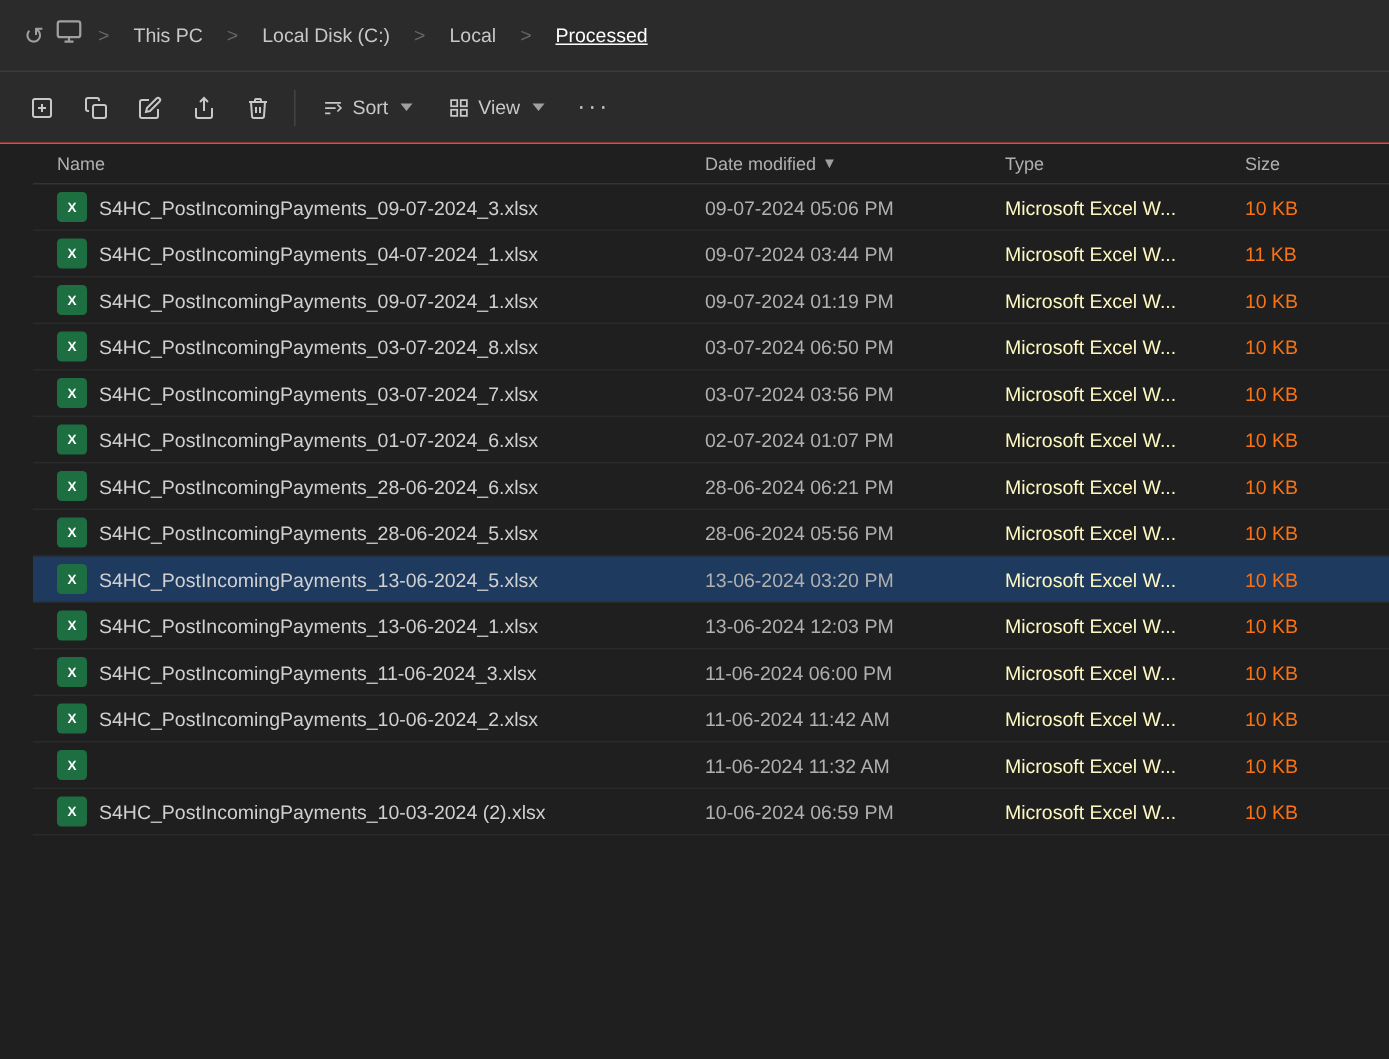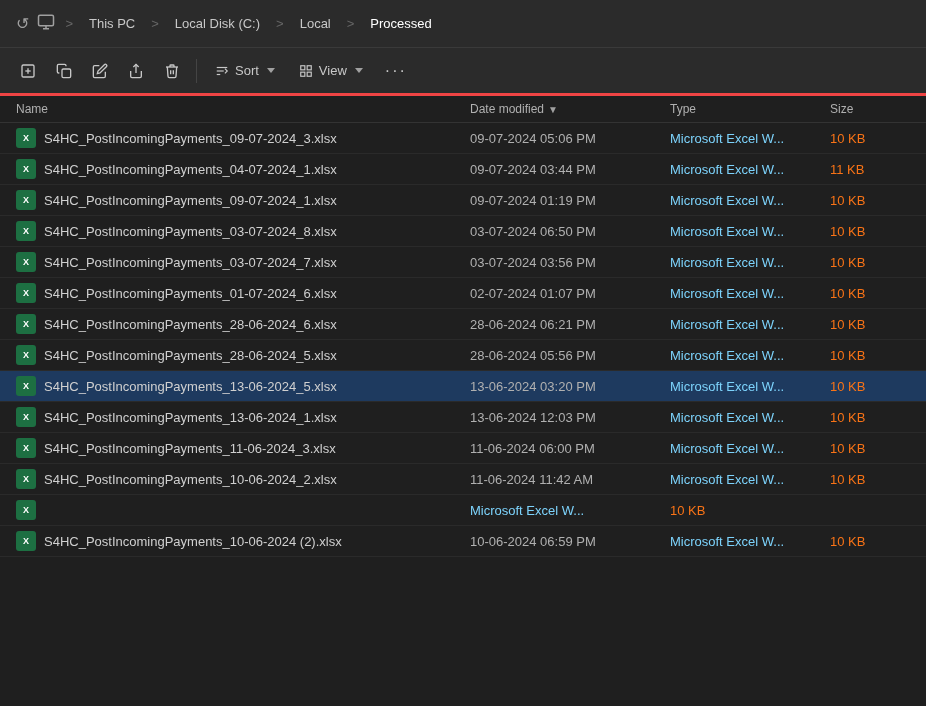--- a/index.html
+++ b/index.html
@@ -43,31 +43,32 @@
     .breadcrumb-item {
       color: #c8c8c8;
       cursor: pointer;
       padding: 2px 6px;
       border-radius: 4px;
     }
 
     .breadcrumb-current {
       color: #ffffff;
       font-weight: 500;
+      text-decoration: underline;
     }
 
     
     .toolbar {
       background-color: #2b2b2b;
       height: 48px;
       display: flex;
       align-items: center;
       padding: 0 12px;
       gap: 4px;
-      border-bottom: 3px solid #ef4444;
+      border-bottom: 1px solid #ef4444;
     }
 
     .toolbar-btn {
       display: flex;
       align-items: center;
       gap: 6px;
       padding: 5px 10px;
       border-radius: 4px;
       cursor: pointer;
       color: #c8c8c8;
@@ -91,20 +92,21 @@
       padding: 4px 8px;
       font-size: 16px;
       letter-spacing: 2px;
     }
 
     
     .file-list {
       background-color: #1f1f1f;
       height: calc(706px - 48px - 48px);
       overflow-y: auto;
+      margin-left: 22px;
     }
 
     
     .col-headers {
       display: grid;
       grid-template-columns: 1fr 200px 160px 80px;
       padding: 6px 16px;
       border-bottom: 1px solid #333;
       background-color: #1f1f1f;
       position: sticky;
@@ -166,21 +168,21 @@
       white-space: nowrap;
       overflow: hidden;
       text-overflow: ellipsis;
     }
 
     .file-date {
       color: #b0b0b0;
     }
 
     .file-type {
-      color: #7dd3fc;
+      color: #fef9c3;
       white-space: nowrap;
       overflow: hidden;
       text-overflow: ellipsis;
     }
 
     .file-size {
       color: #f97316;
     }
 
     
@@ -416,27 +418,28 @@
       <span class="file-name-text">S4HC_PostIncomingPayments_10-06-2024_2.xlsx</span>
     </div>
     <div class="file-date">11-06-2024 11:42 AM</div>
     <div class="file-type">Microsoft Excel W...</div>
     <div class="file-size">10 KB</div>
   </div>
       <div class="file-row">
     <div class="file-name-cell">
       <div class="excel-icon">X</div>
     </div>
-    <div class="file-type">Microsoft Excel W...</div>
-    <div class="file-size">10 KB</div>
-  </div>
-      <div class="file-row">
-    <div class="file-name-cell">
-      <div class="excel-icon">X</div>
-      <span class="file-name-text">S4HC_PostIncomingPayments_10-06-2024 (2).xlsx</span>
+    <div class="file-date">11-06-2024 11:32 AM</div>
+    <div class="file-type">Microsoft Excel W...</div>
+    <div class="file-size">10 KB</div>
+  </div>
+      <div class="file-row">
+    <div class="file-name-cell">
+      <div class="excel-icon">X</div>
+      <span class="file-name-text">S4HC_PostIncomingPayments_10-03-2024 (2).xlsx</span>
     </div>
     <div class="file-date">10-06-2024 06:59 PM</div>
     <div class="file-type">Microsoft Excel W...</div>
     <div class="file-size">10 KB</div>
   </div>
     </div>
 
 </div>
 
 </body></html>

